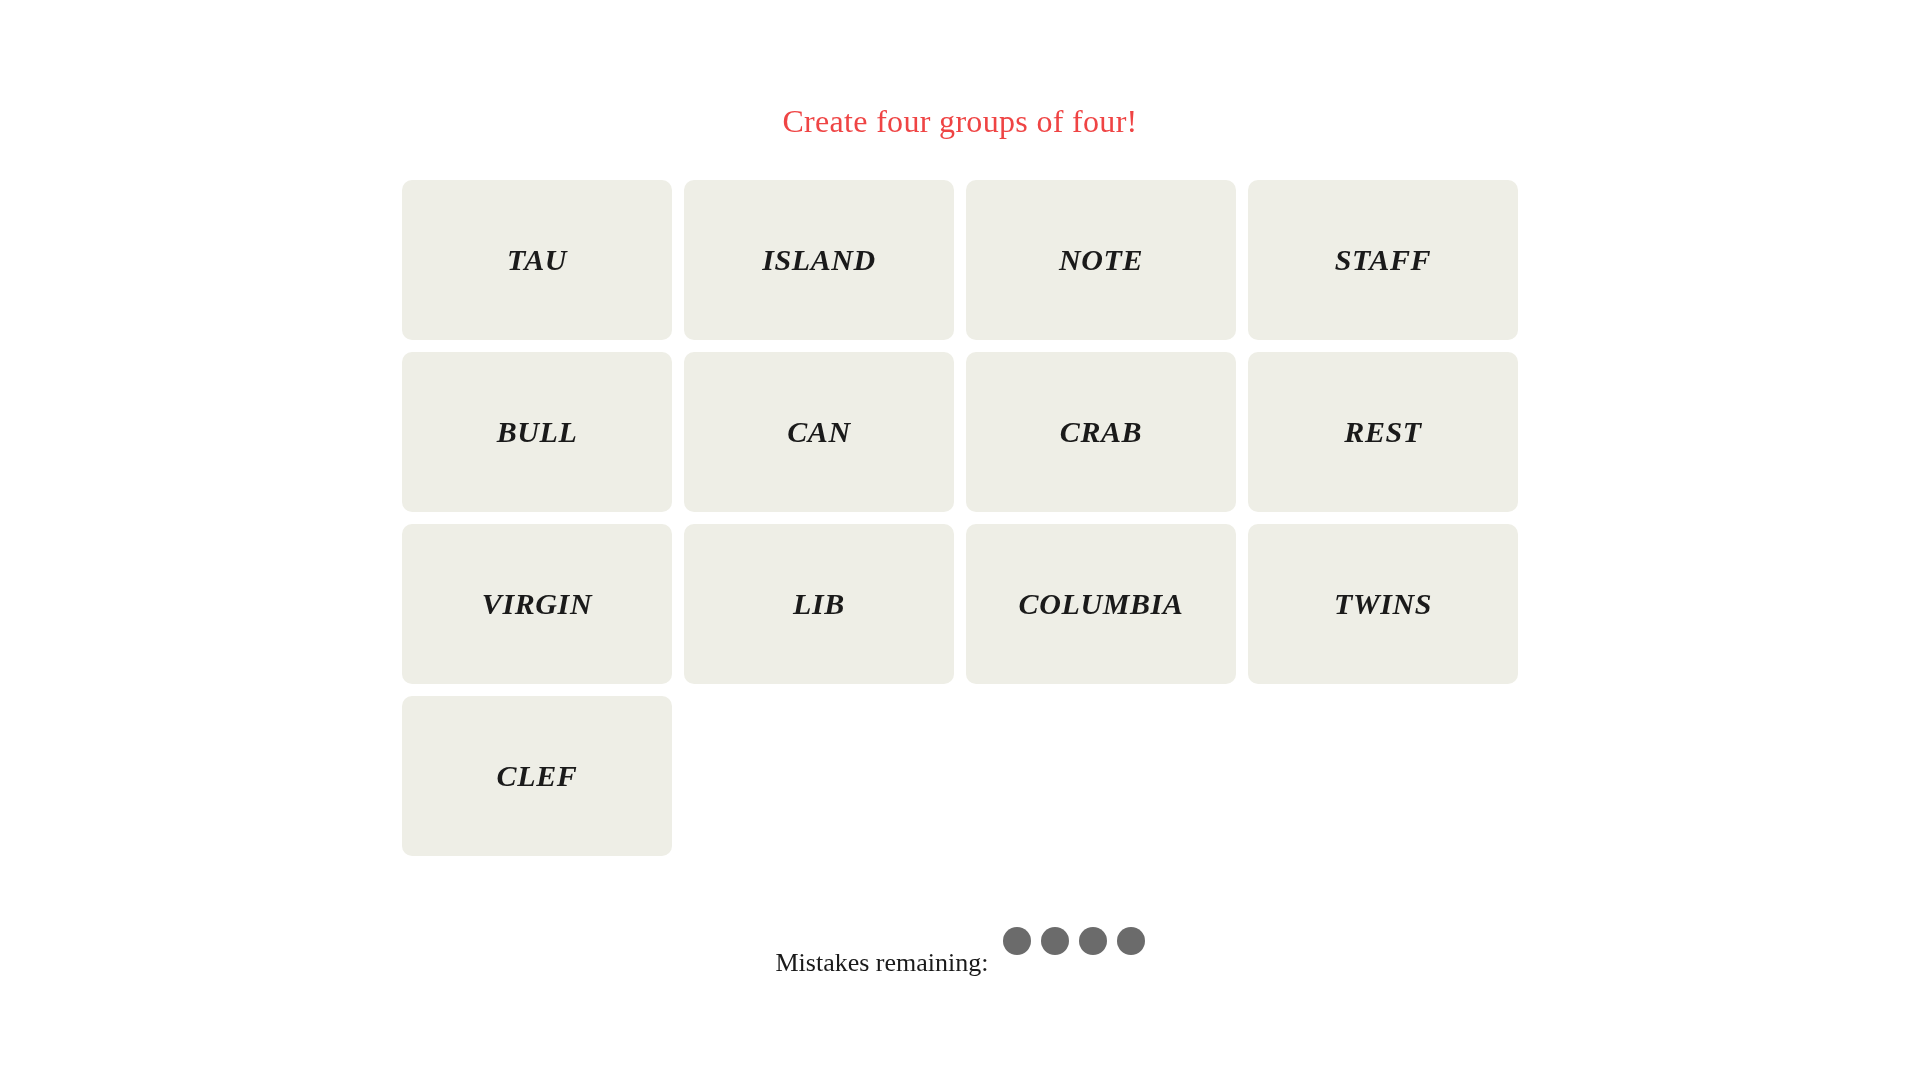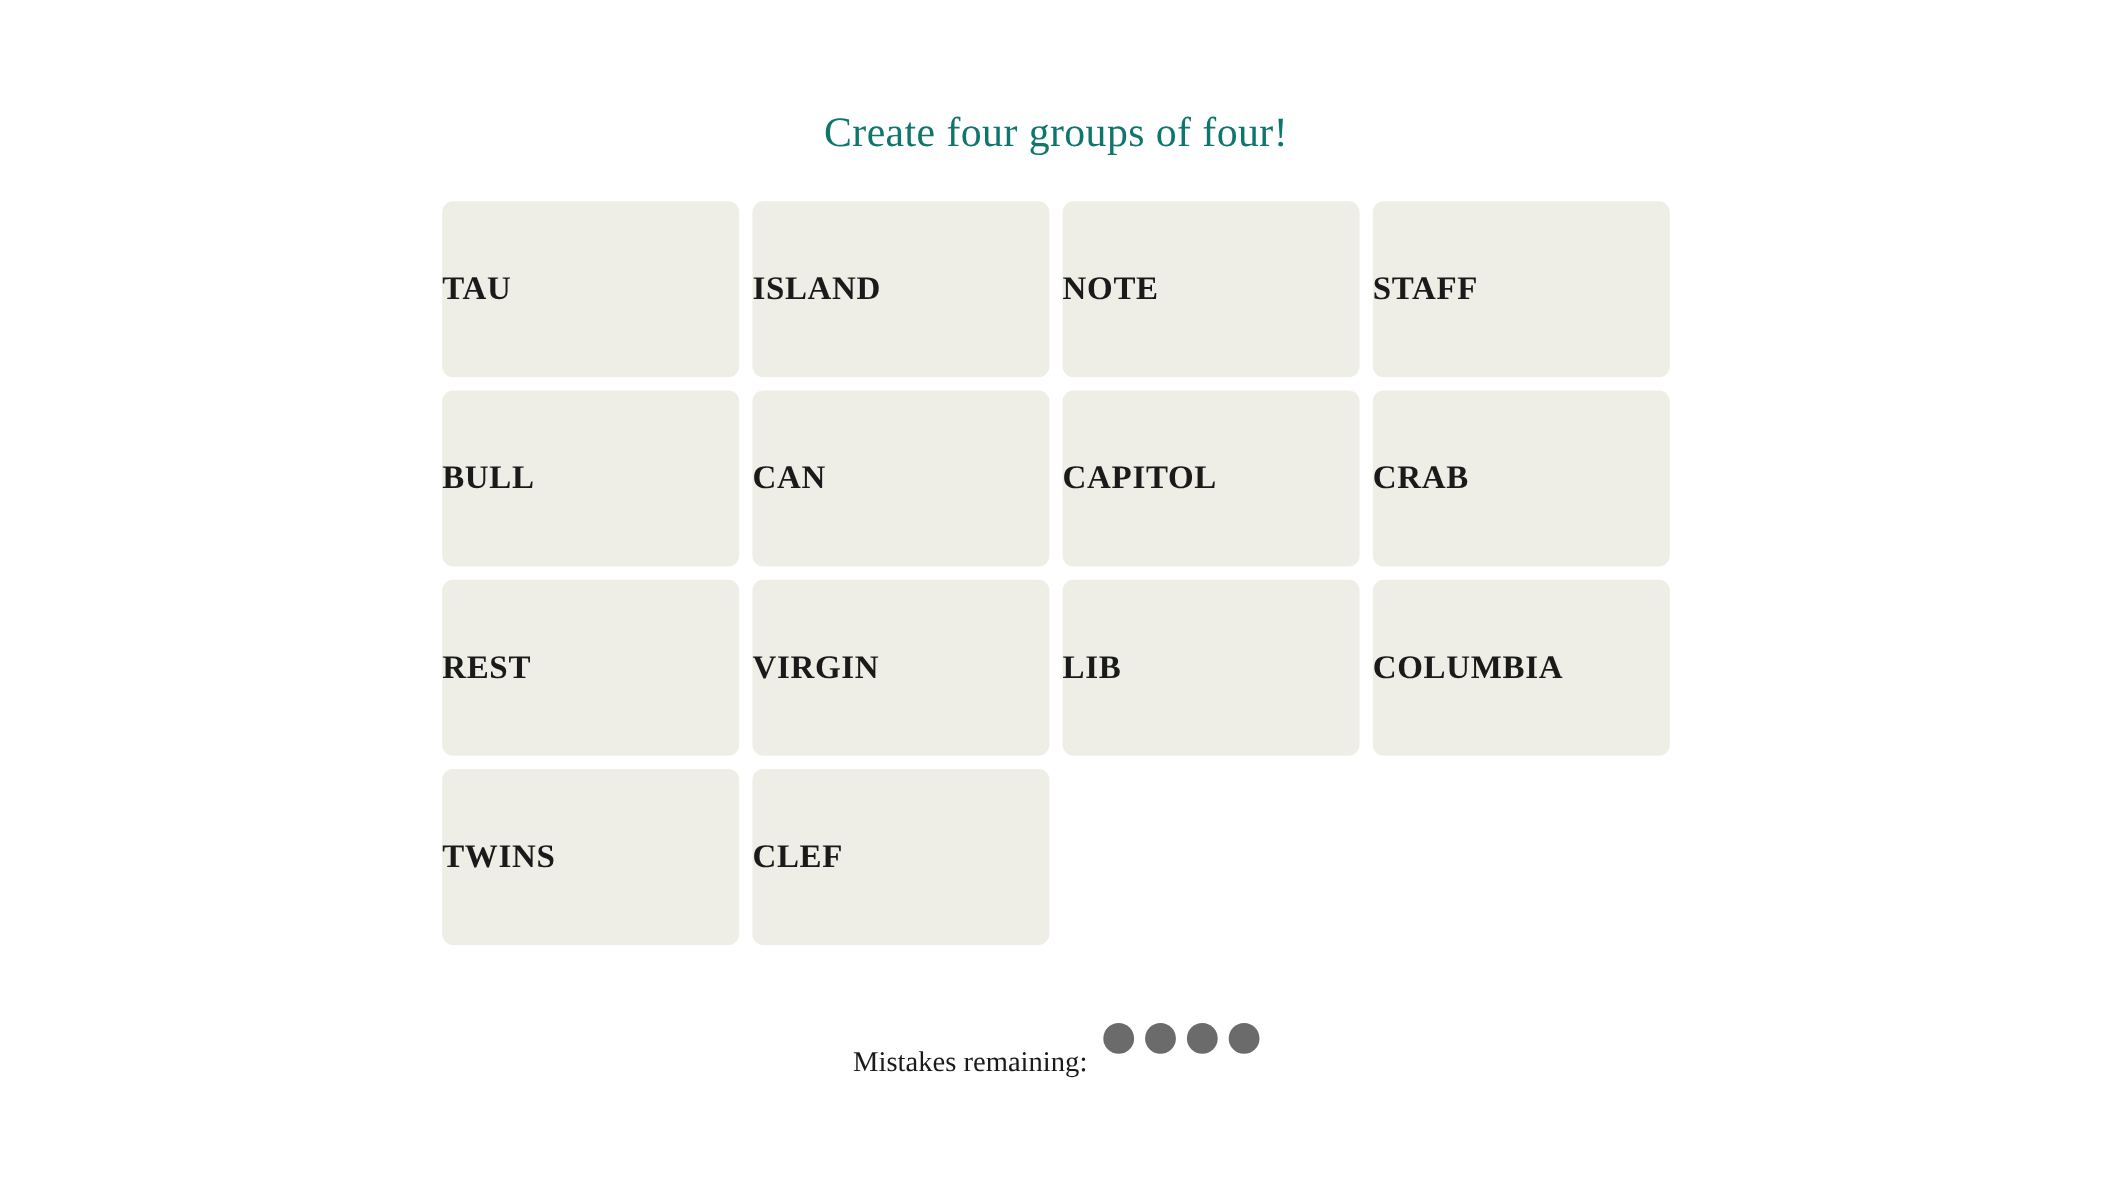--- a/index.html
+++ b/index.html
@@ -14,41 +14,43 @@
       background-color: #ffffff;
       display: flex;
       flex-direction: column;
       align-items: center;
       justify-content: center;
       font-family: 'Georgia', serif;
       overflow: hidden;
     }
 
     .page-title {
-      font-size: 38px;
+      font-size: 32px;
       font-weight: 400;
-      color: #0f766e;
+      color: #ef4444;
       margin-bottom: 40px;
       letter-spacing: 0.01em;
     }
 
     .grid {
       display: grid;
       grid-template-columns: repeat(4, 270px);
       grid-template-rows: repeat(4, 160px);
       gap: 12px;
     }
 
     .tile {
       background-color: #eeeee6;
       border-radius: 10px;
       display: flex;
       align-items: center;
+      justify-content: center;
       cursor: pointer;
       transition: background-color 0.15s ease;
+      font-style: italic;
     }
 
     .tile-label {
       font-size: 30px;
       font-weight: 900;
       color: #1a1a1a;
       letter-spacing: 0.02em;
       text-transform: uppercase;
     }
 
@@ -96,23 +98,20 @@
     <div class="tile">
       <span class="tile-label">STAFF</span>
     </div>
     <div class="tile">
       <span class="tile-label">BULL</span>
     </div>
     <div class="tile">
       <span class="tile-label">CAN</span>
     </div>
     <div class="tile">
-      <span class="tile-label">CAPITOL</span>
-    </div>
-    <div class="tile">
       <span class="tile-label">CRAB</span>
     </div>
     <div class="tile">
       <span class="tile-label">REST</span>
     </div>
     <div class="tile">
       <span class="tile-label">VIRGIN</span>
     </div>
     <div class="tile">
       <span class="tile-label">LIB</span>

